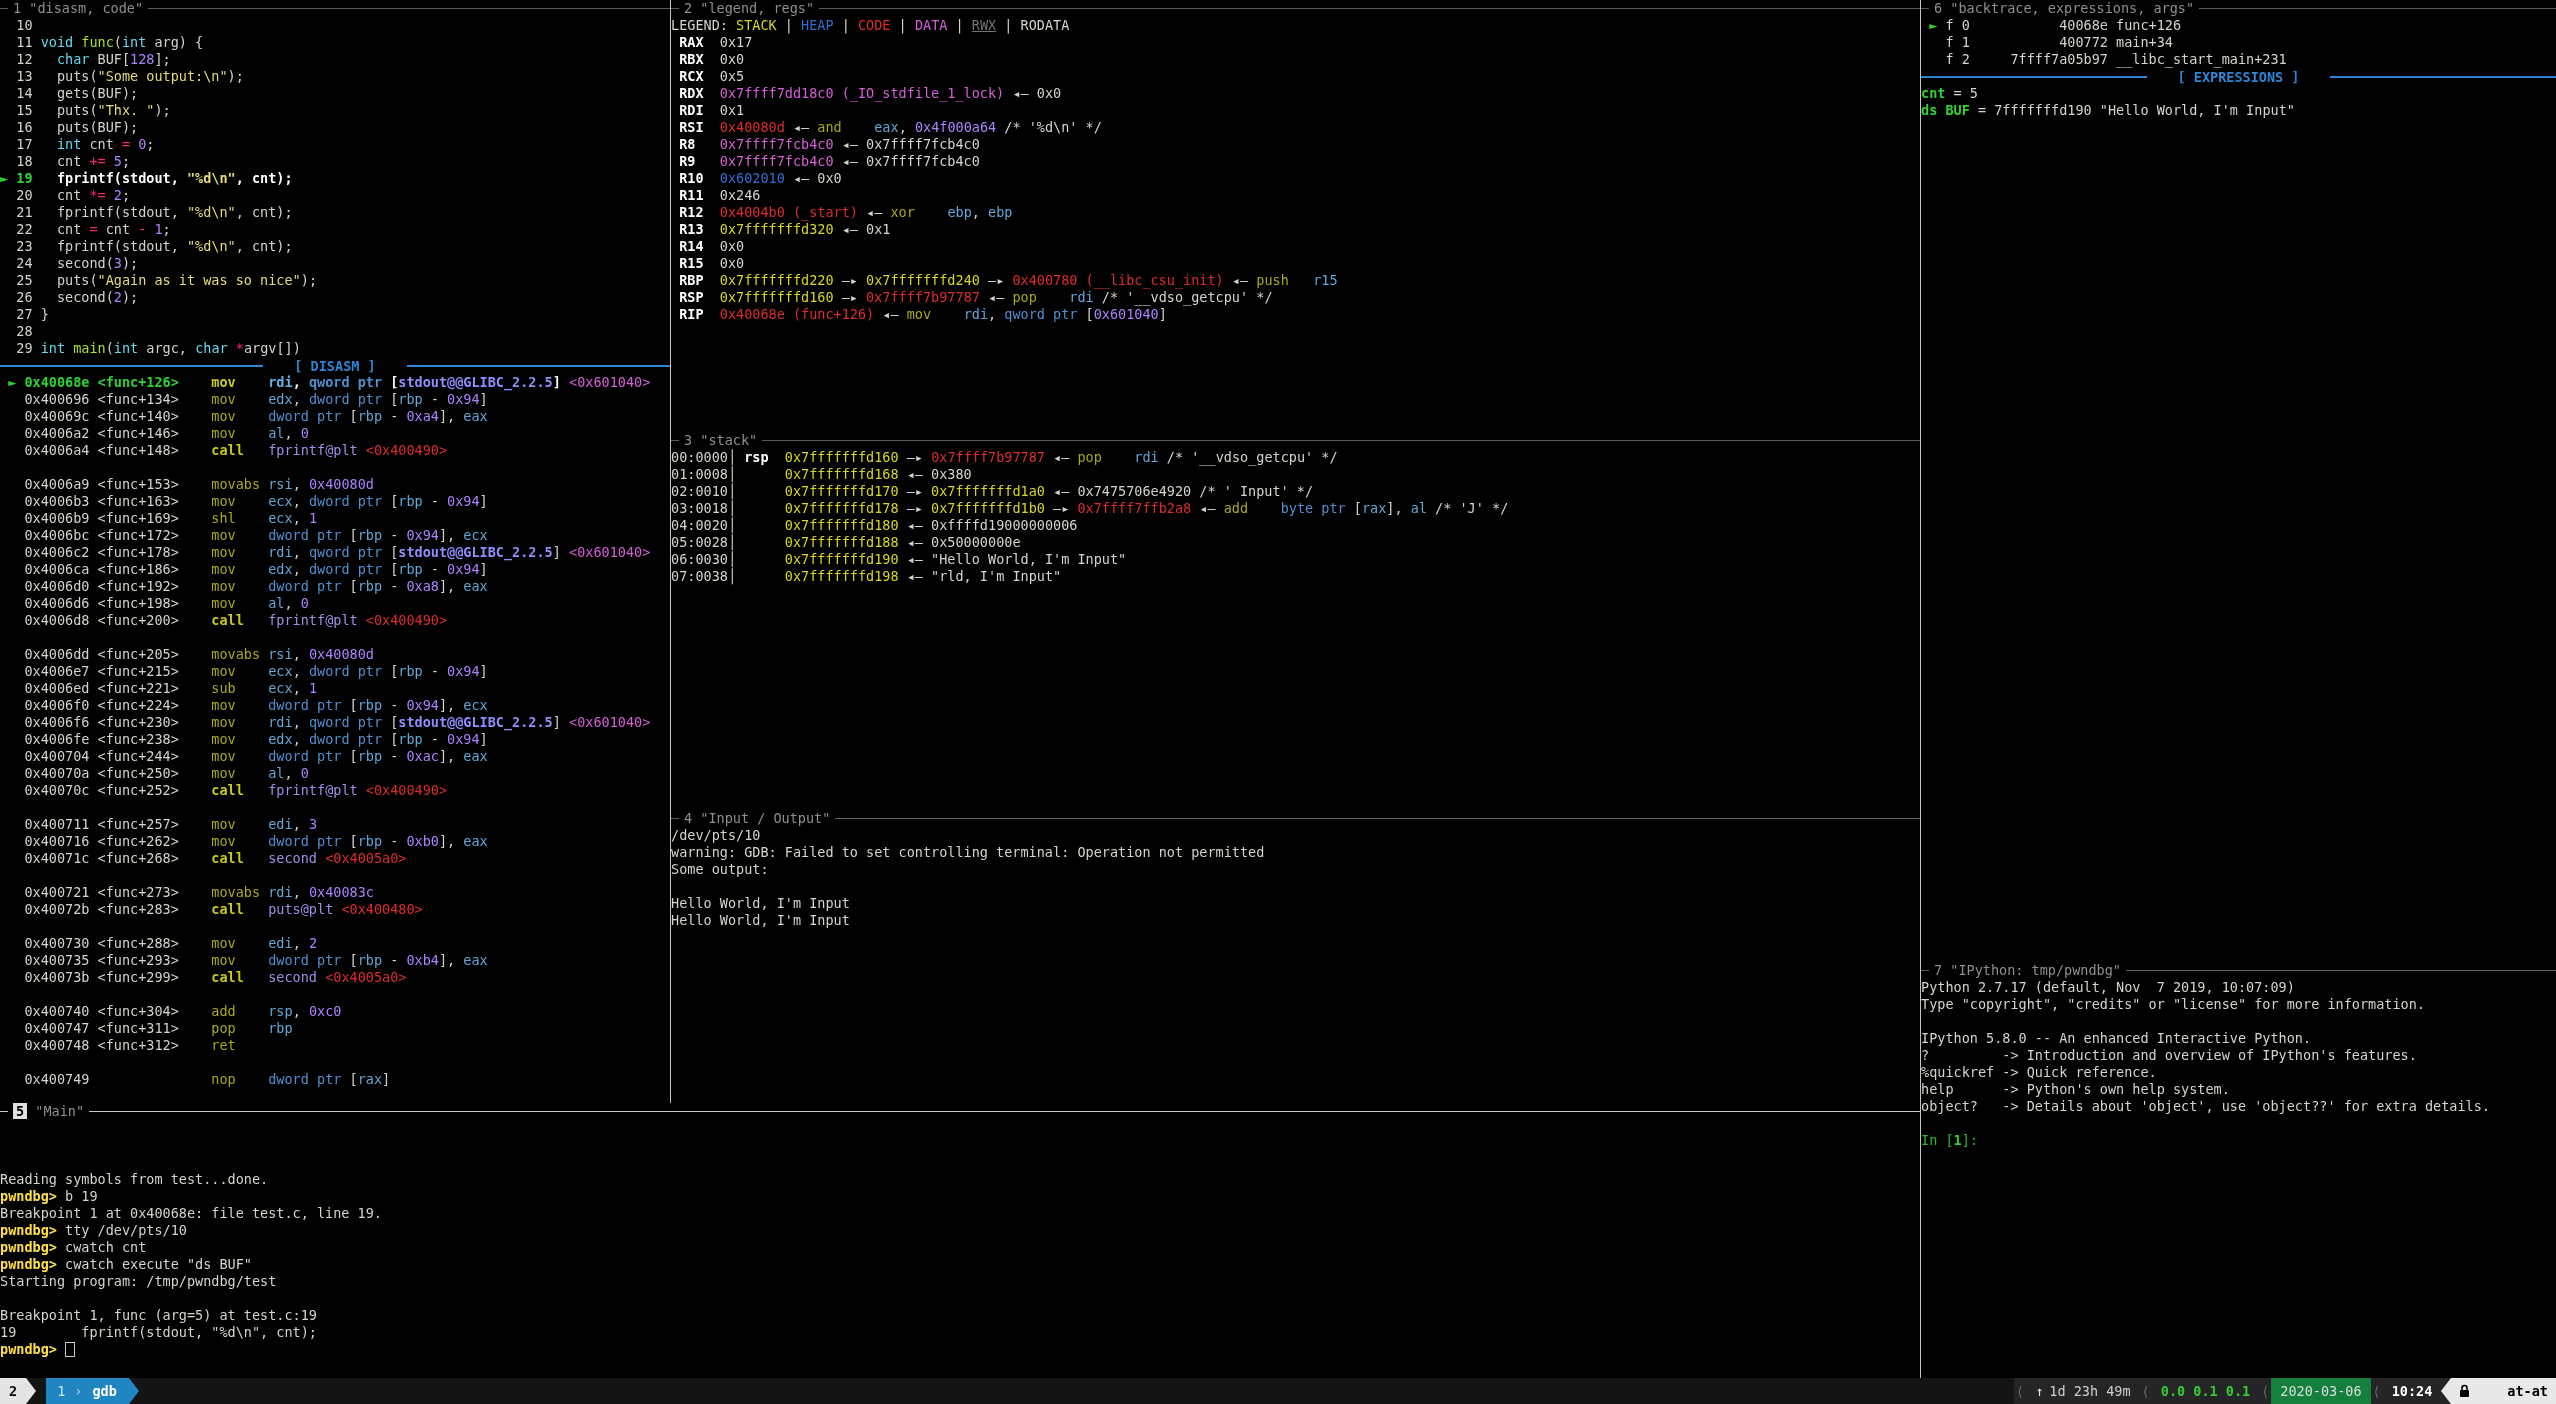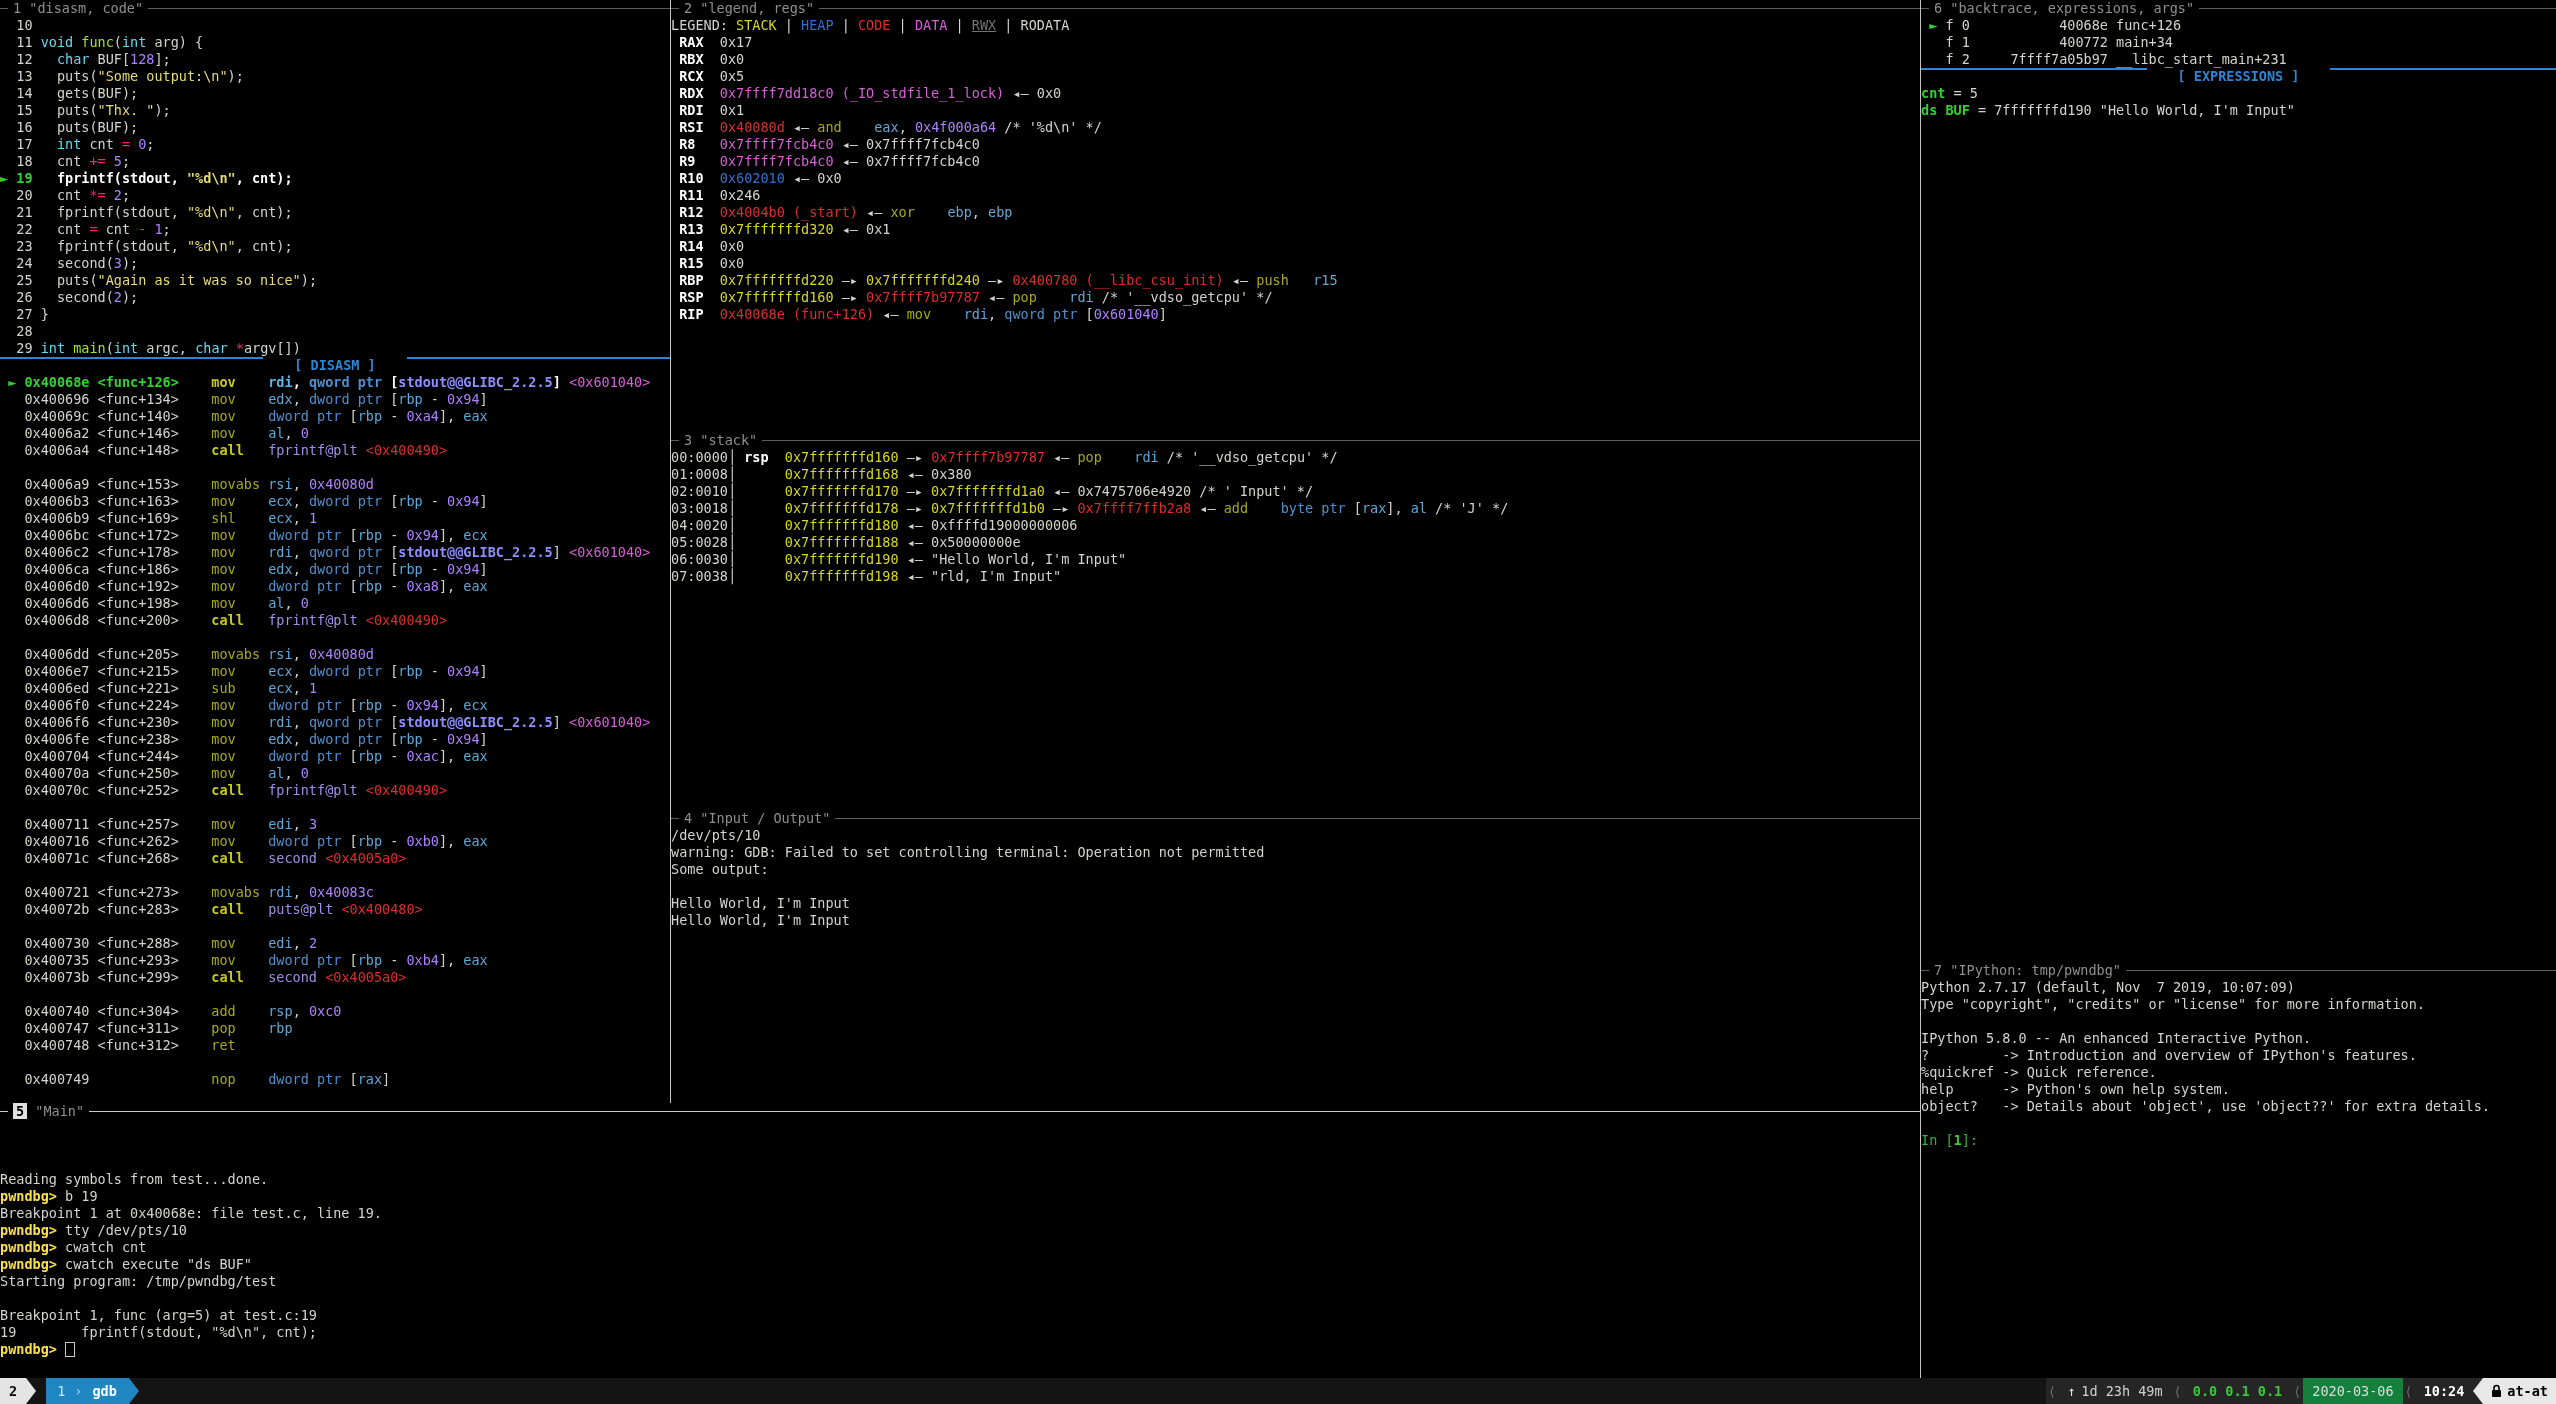--- a/index.html
+++ b/index.html
@@ -6,21 +6,21 @@
   #screen{position:relative;width:2556px;height:1404px;background:#000;overflow:hidden;
           font-family:"DejaVu Sans Mono",monospace;font-size:13.5px;color:#d4d4cc;}
   .pane{position:absolute;background:#000;box-sizing:border-box;}
   .bl{border-left:1px solid #c4c4c4;}
   .ptitle{position:relative;height:17px;}
   .ptitle::before{content:"";position:absolute;left:0;right:0;top:8px;border-top:1px solid #5c5c5c;}
   .ptitle.bright::before{border-top-color:#c9c9c9;}
   .plabel{position:relative;z-index:2;background:#000;color:#8e8e8e;margin-left:8px;padding:0 5px;white-space:pre;}
   .content{position:relative;}
   .ln{height:17px;line-height:17px;white-space:pre;}
-  .sepln{display:flex;align-items:flex-start;height:17px;gap:24px;}
+  .sepln{display:flex;align-items:center;height:17px;gap:24px;}
   .sepln .bar{flex:1;height:0;border-top:2px solid #2d85d4;}
   .sepln .lbl{color:#2d85d4;font-weight:bold;padding:0 7px;white-space:pre;}
 
   
   .d{color:#d4d4cc}
   .bw{color:#ffffff;font-weight:bold}
   .typ{color:#66d9ef}
   .fnc{color:#a6e22e}
   .str{color:#e6db74}
   .strb{color:#e6db74;font-weight:bold}
@@ -60,21 +60,21 @@
   .sb-win .wn{color:#fff;font-weight:bold;padding:0 6px;}
   .sb-right{margin-left:auto;display:flex;align-items:stretch;background:#252525;}
   .sb-seg{display:flex;align-items:center;padding:0 9px;white-space:pre;}
   .sb-sep{display:flex;align-items:center;color:#6d6d6d;padding:0 2px;}
   .sb-uptime{color:#cfcfcf}
   .sb-upicon{color:#e8e8e8;padding-right:6px}
   .sb-load{color:#33cc33;font-weight:bold}
   .sb-date{color:#dcdcdc;background:#15803d}
   .sb-time{color:#fff;font-weight:bold}
   .tri-left-white{width:0;height:0;border-top:13px solid transparent;border-bottom:13px solid transparent;border-right:10px solid #e8e8e8;}
-  .sb-host{background:#e8e8e8;color:#000;font-weight:bold;display:flex;align-items:center;padding:0 8px;}
+  .sb-host{background:#e8e8e8;color:#000;font-weight:bold;display:flex;align-items:center;padding:0 8px;gap:32px;}
   .sb-host svg{margin-right:5px;}
 </style>
 </head>
 <body>
 
 <div id="screen">
 
   <div class="pane" id="p1" style="left:0;top:0;width:670px;height:1103px;">
     <div class="ptitle">
       <span class="plabel"><span>1</span> <span>"disasm, code"</span></span>

